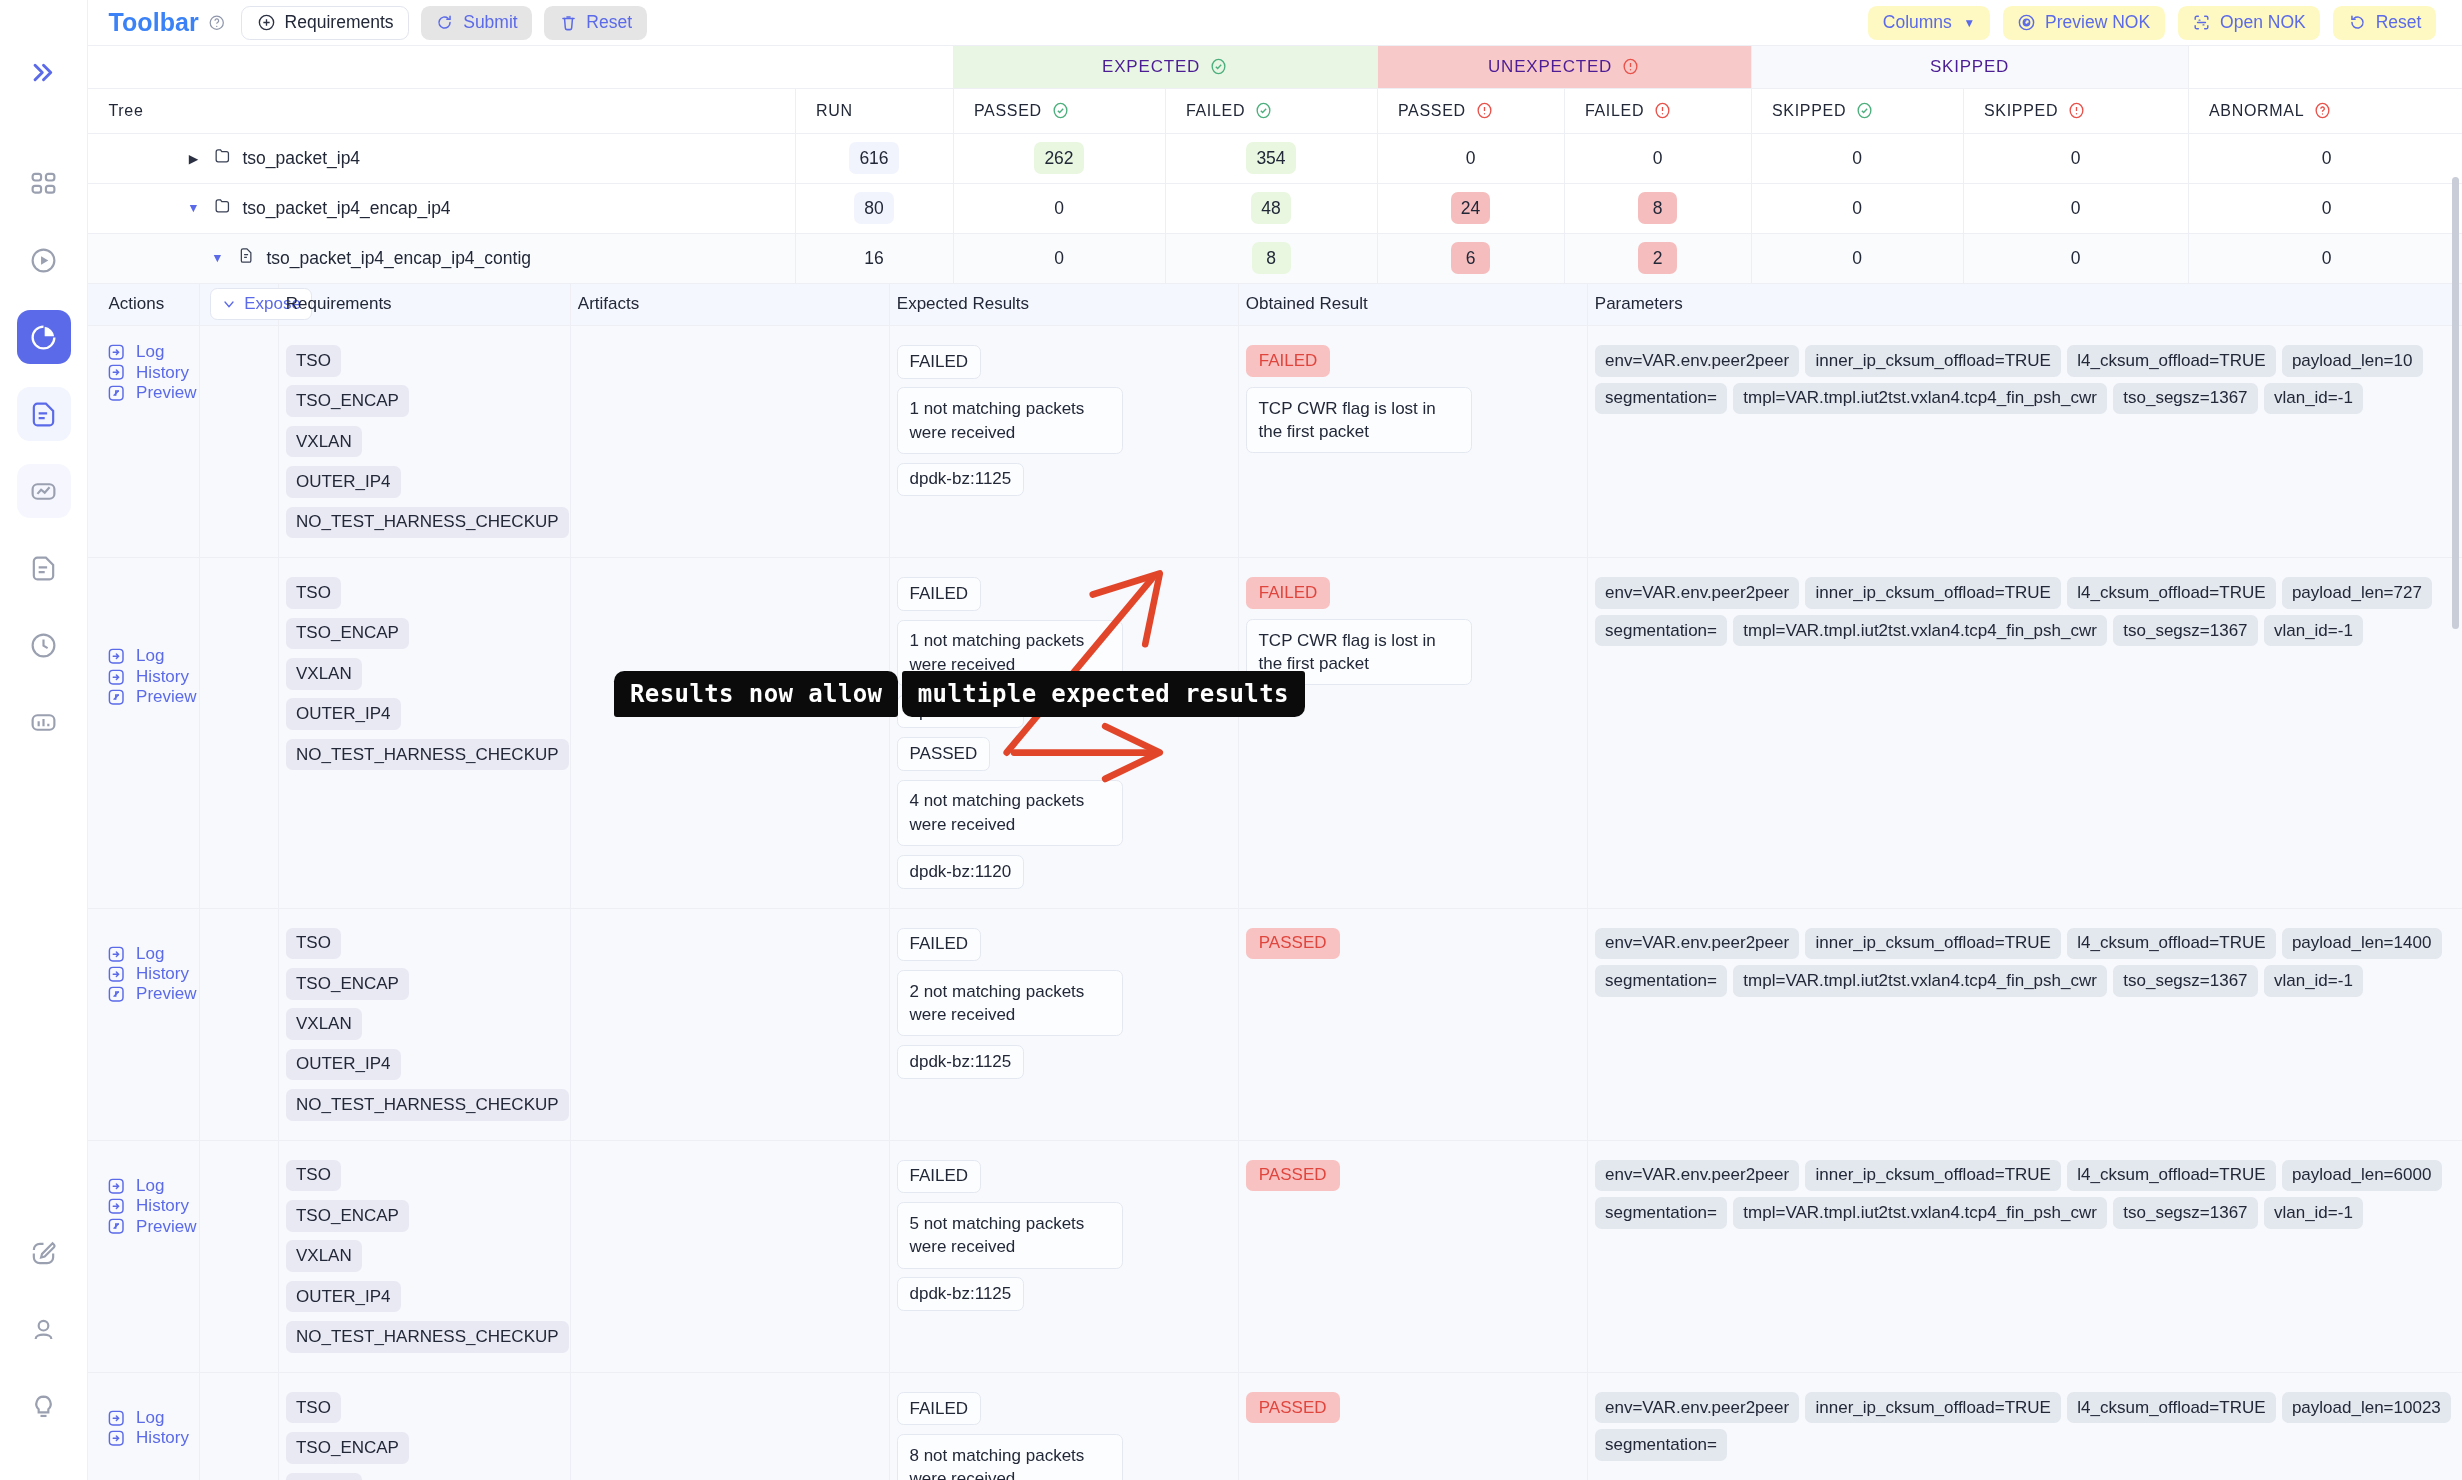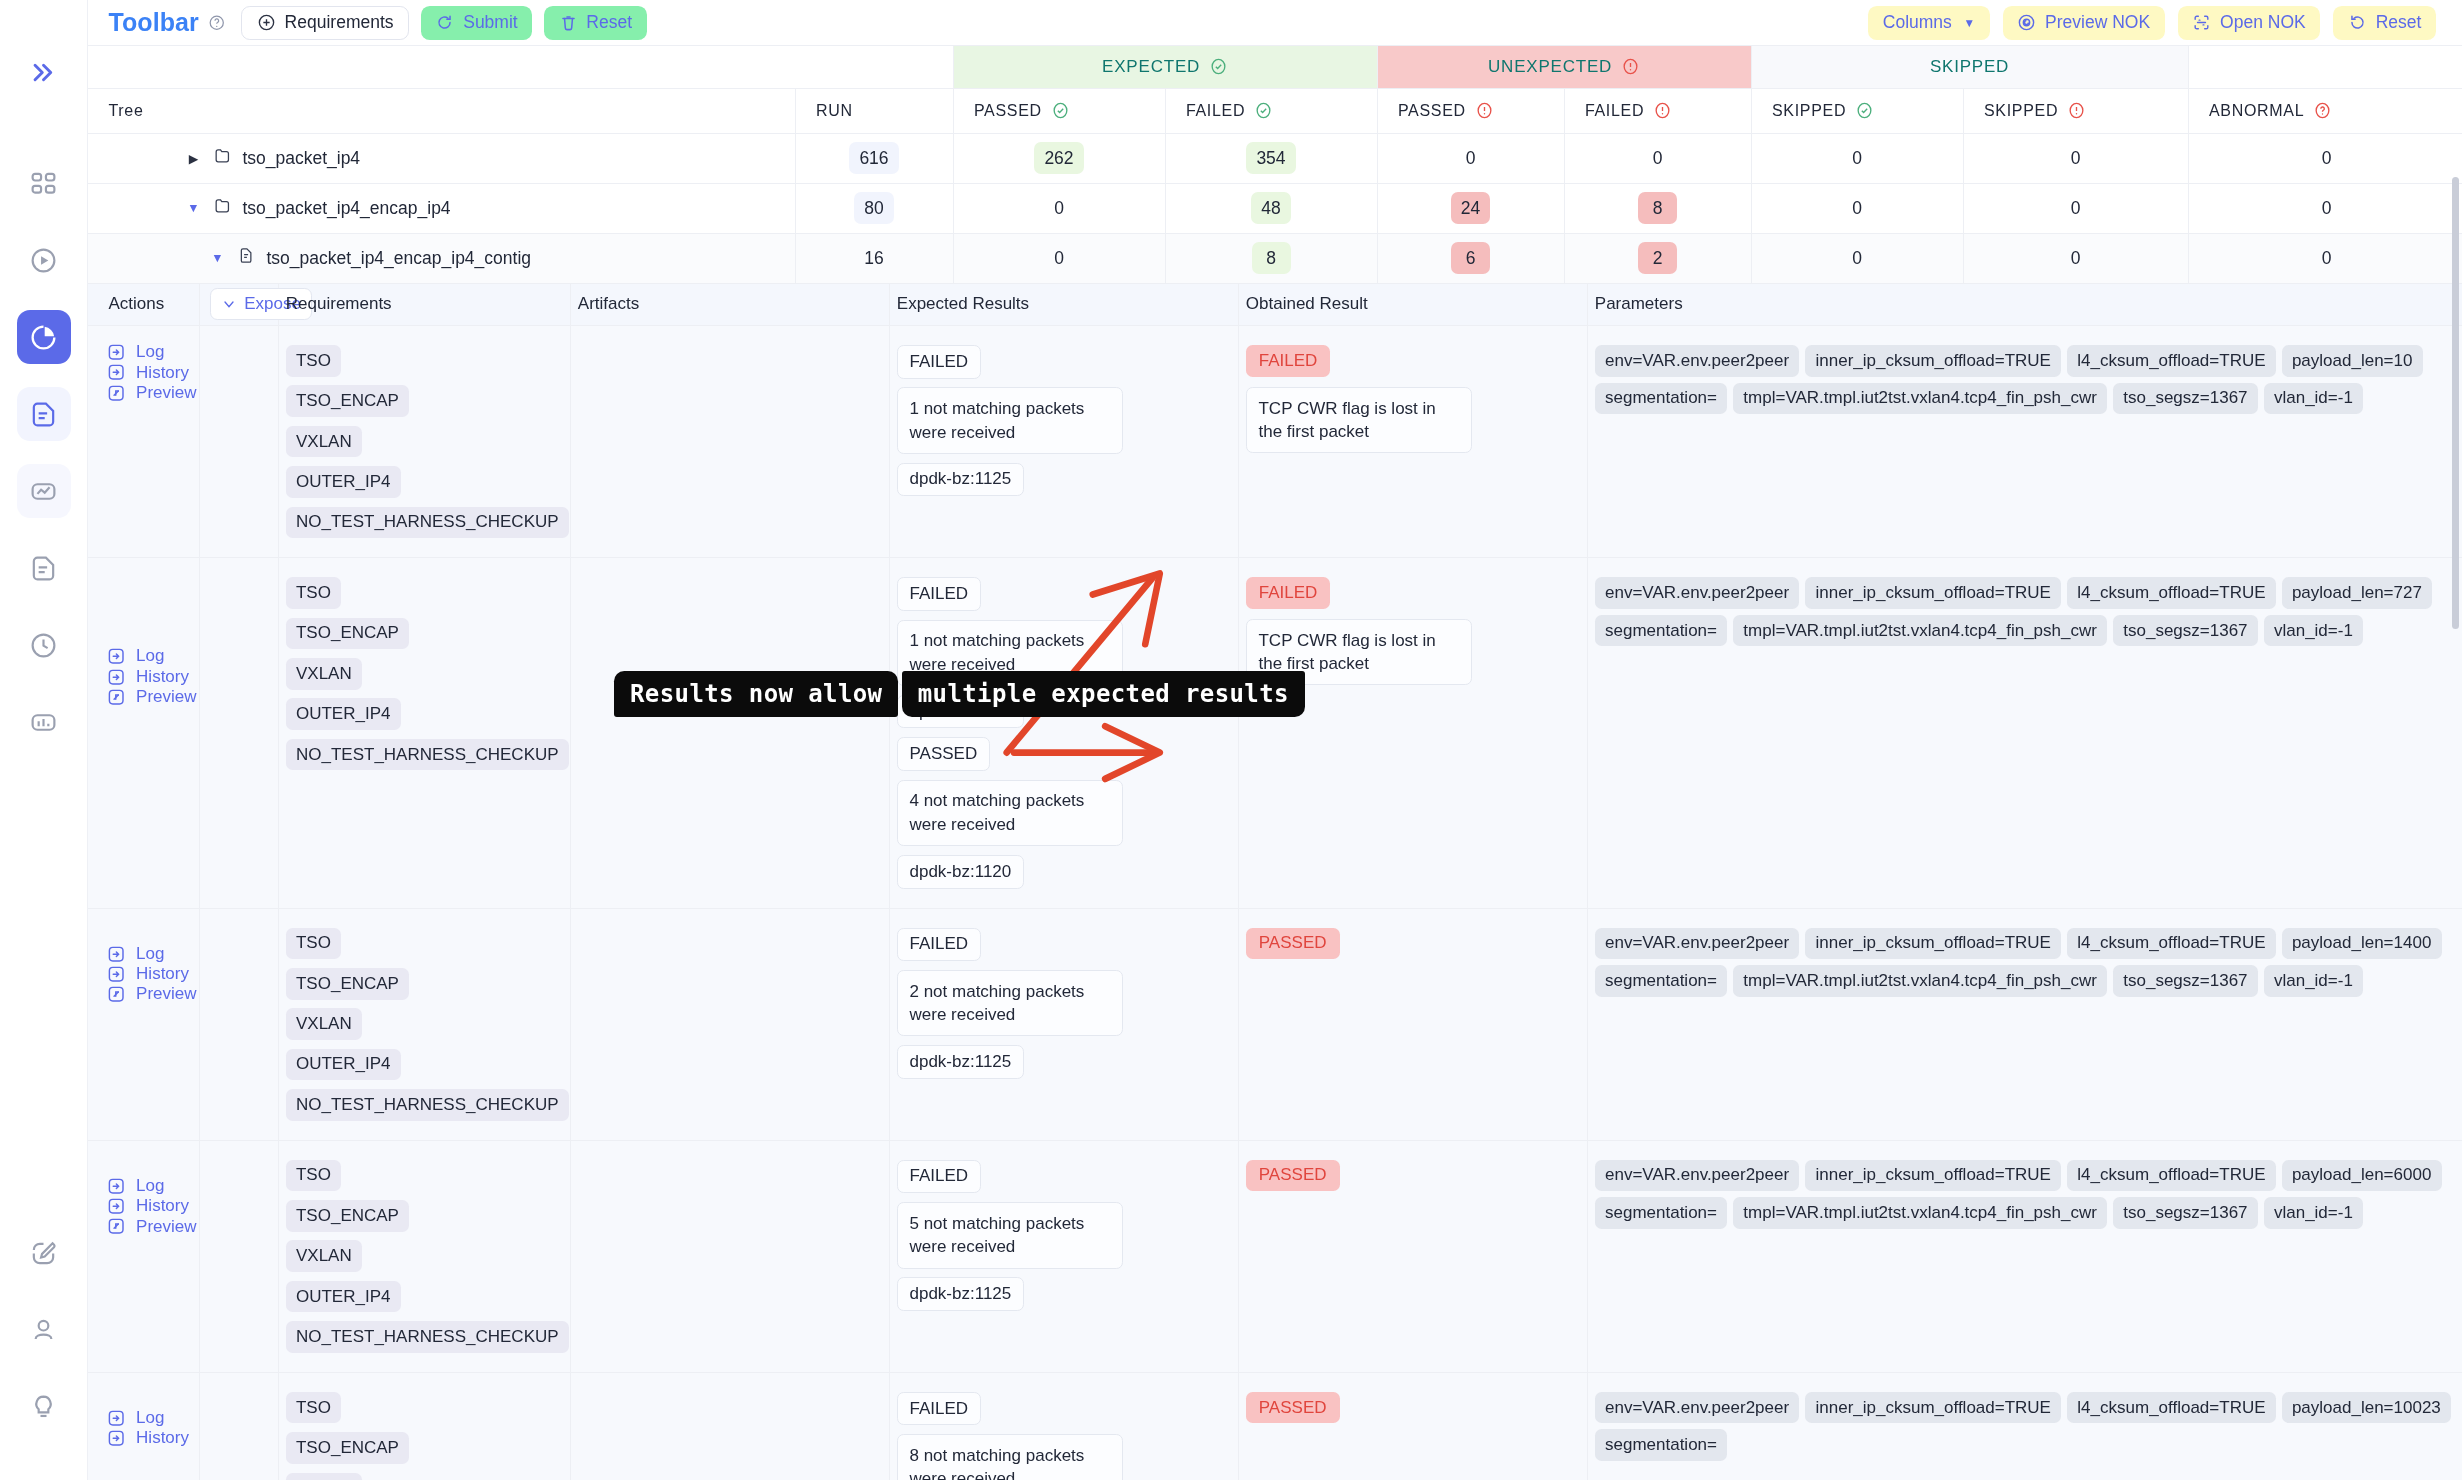--- a/index.html
+++ b/index.html
@@ -26,37 +26,37 @@
   
   .toolbar { height:45px; flex:0 0 45px; display:flex; align-items:center;
     padding:0 26px 0 20.4px; background:#fff; gap:0; }
   .tb-title { font-size:25px; font-weight:700; color:#3b82f6; letter-spacing:0.1px; }
   .tb-help { margin-left:8.8px; color:#8f96ab; display:flex; align-items:center; }
   .tb-help svg { width:17.5px; height:17.5px; }
   .tb-btn { display:flex; align-items:center; gap:8.8px; height:34px; padding:0 14.6px;
     border-radius:8.8px; font-size:17.5px; color:#5b6ae8; cursor:pointer; white-space:nowrap; }
   .tb-btn svg { width:19px; height:19px; }
   .tb-btn.outlined { border:0.7px solid #e2e5ee; background:#fff; color:#222838; margin-left:16px; }
-  .tb-btn.ghost { background:#86efac; margin-left:11.7px; }
+  .tb-btn.ghost { background:#e5e5e5; margin-left:11.7px; }
   .tb-right { margin-left:auto; display:flex; align-items:center; }
   .tb-right .tb-btn { background:#fef9c3; margin-left:13px; }
   .tb-caret { font-size:11.7px; color:#5b6ae8; margin-left:2.9px; }
 
   
   .tablewrap { flex:1; overflow:hidden; position:relative; border-top:0.7px solid #edeff4; }
   table.grid { width:2375px; border-collapse:collapse; table-layout:fixed; }
   table.grid th, table.grid td { border-right:0.7px solid #edeff4; border-bottom:0.7px solid #edeff4;
     font-weight:400; }
 
   .grp-blank { background:#fff; }
   .grp-exp { background:#e8f6e3; }
   .grp-unexp { background:#f8c9c9; }
   .grp-skip { background:#f8f9fc; }
   .grp-cell { height:42px; text-align:center; font-size:17px; font-weight:700;
-    letter-spacing:0.8px; color:#0f766e; }
+    letter-spacing:0.8px; color:#4c1d95; }
   .grp-cell .hdr-in { display:inline-flex; align-items:center; gap:8.8px; }
 
   .col-head { height:45px; background:#fff; font-size:16px; font-weight:700;
     letter-spacing:0.7px; color:#222838; padding:0 20.4px; text-align:left; }
   .col-head .hdr-in { display:inline-flex; align-items:center; gap:8.8px; }
   .ic { width:19px; height:19px; display:inline-block; }
   .ic.green { color:#4caf7d; }
   .ic.red { color:#e8524a; }
 
   .tree-row td { height:50px; font-size:17.5px; color:#222838; }

